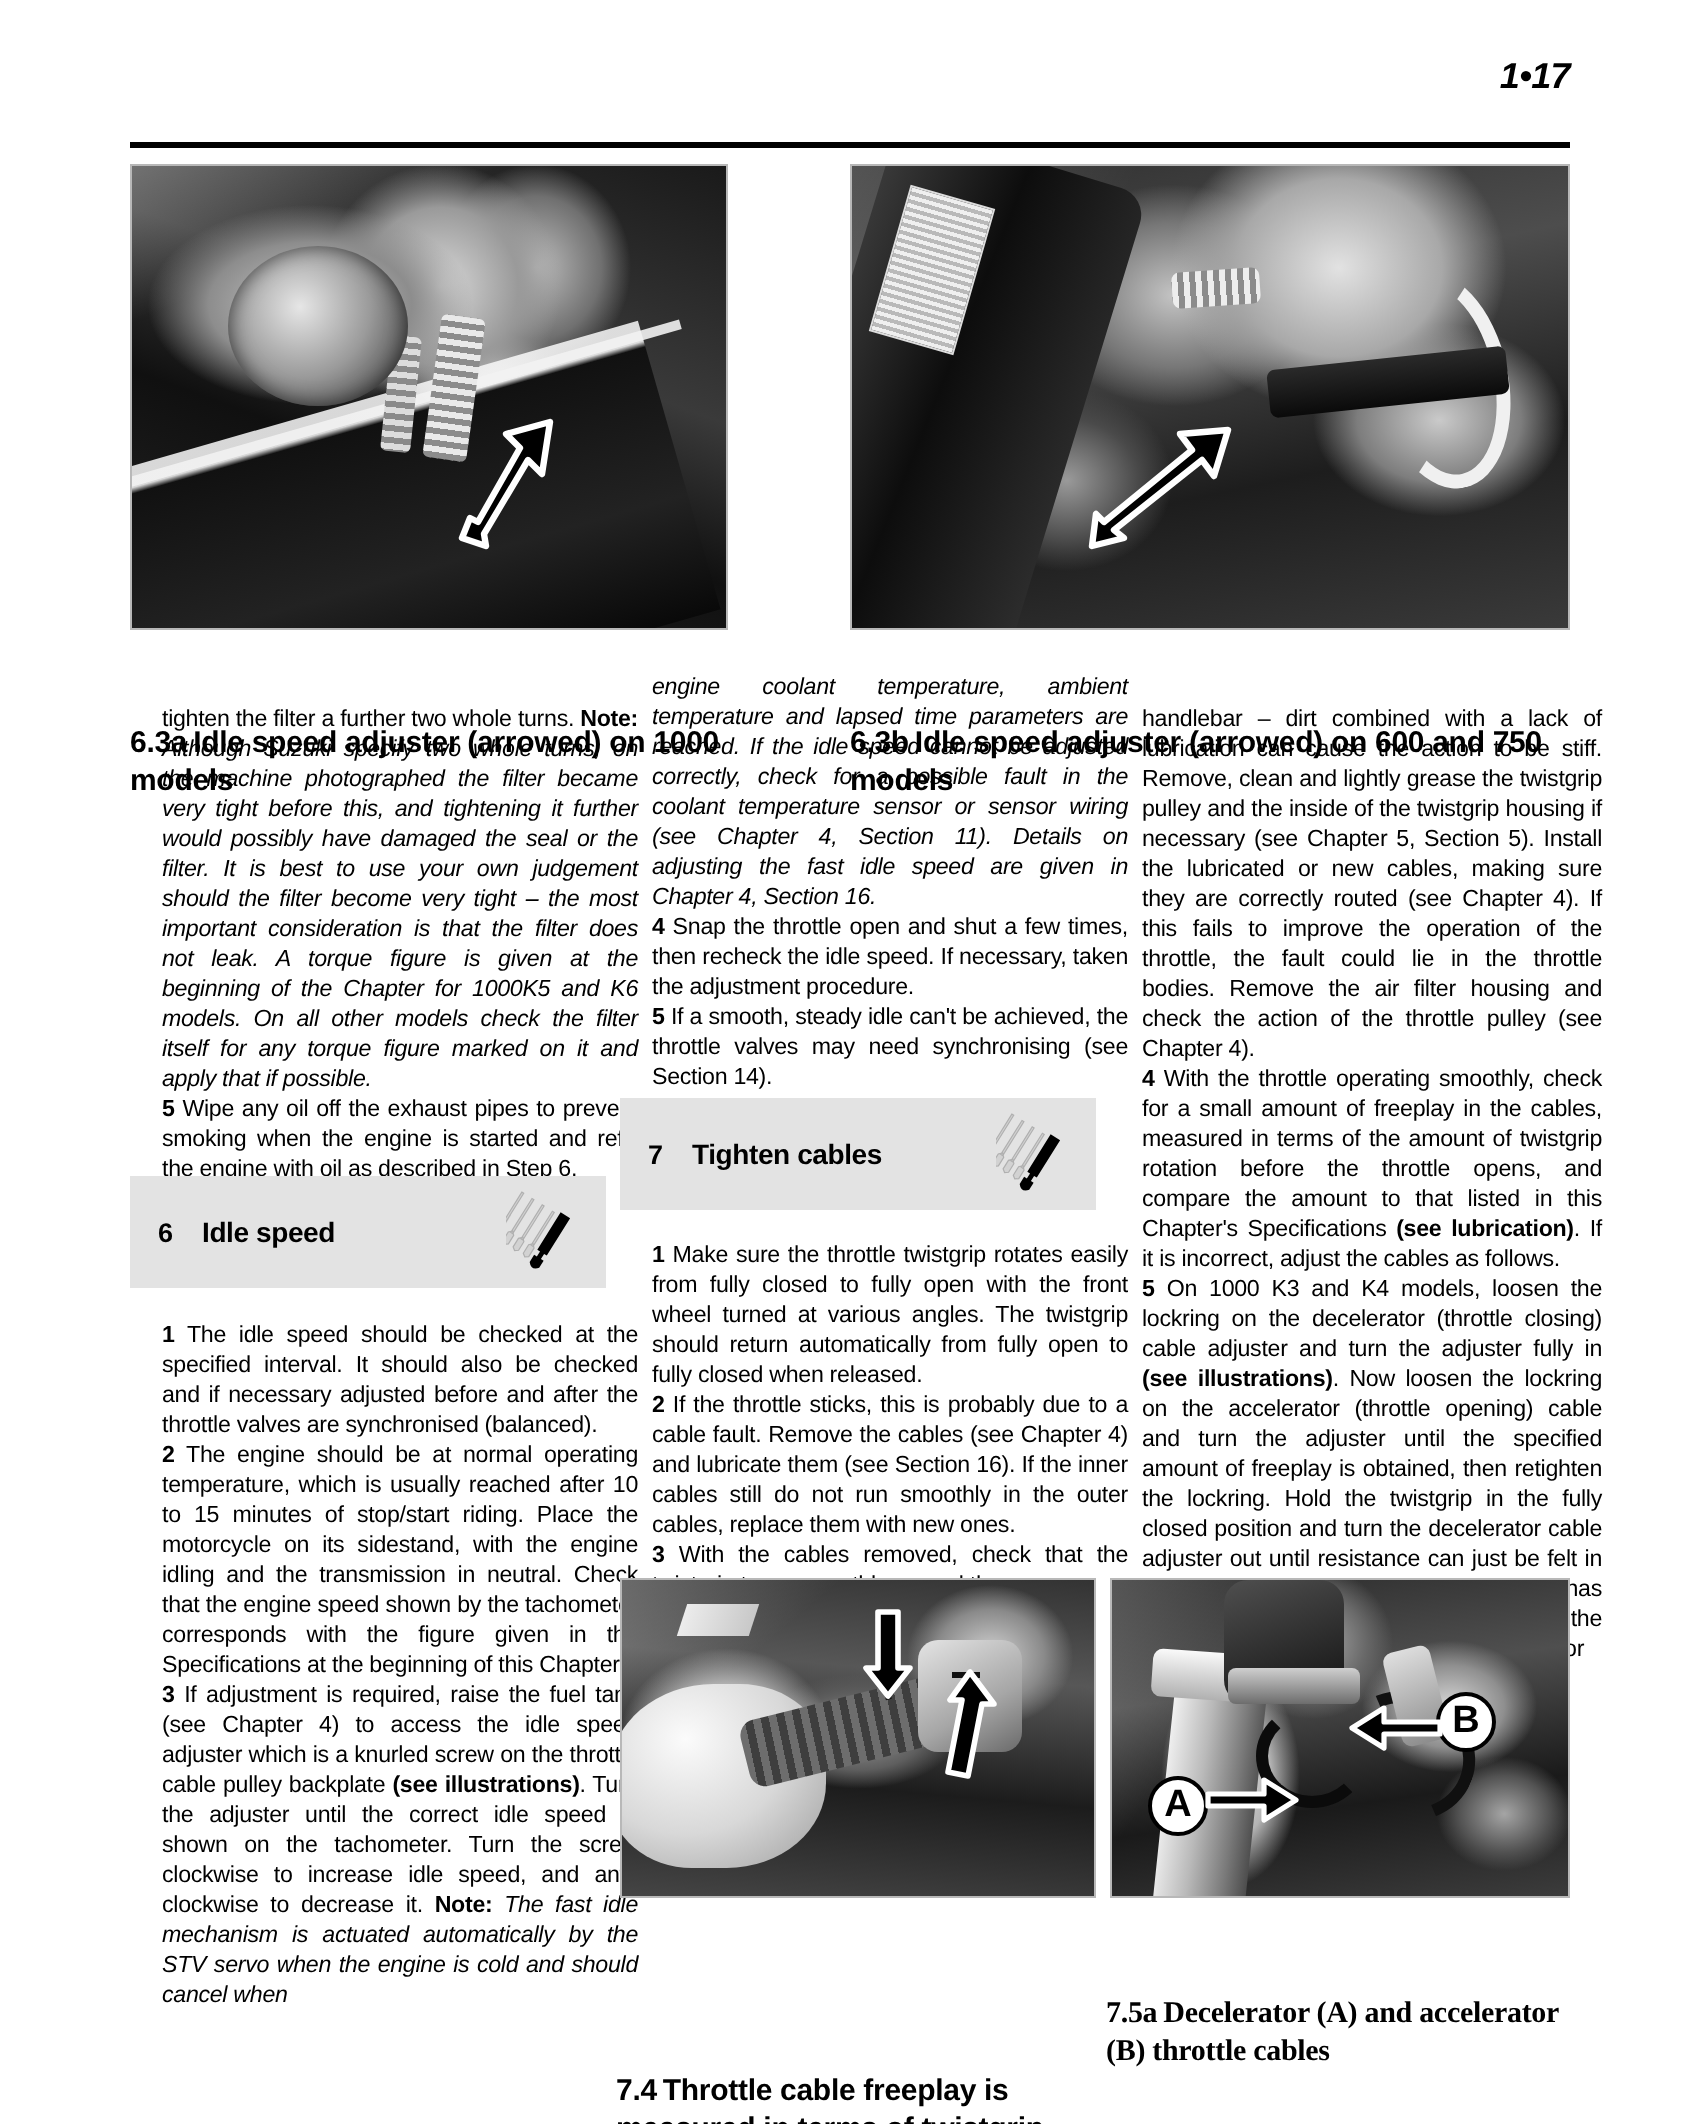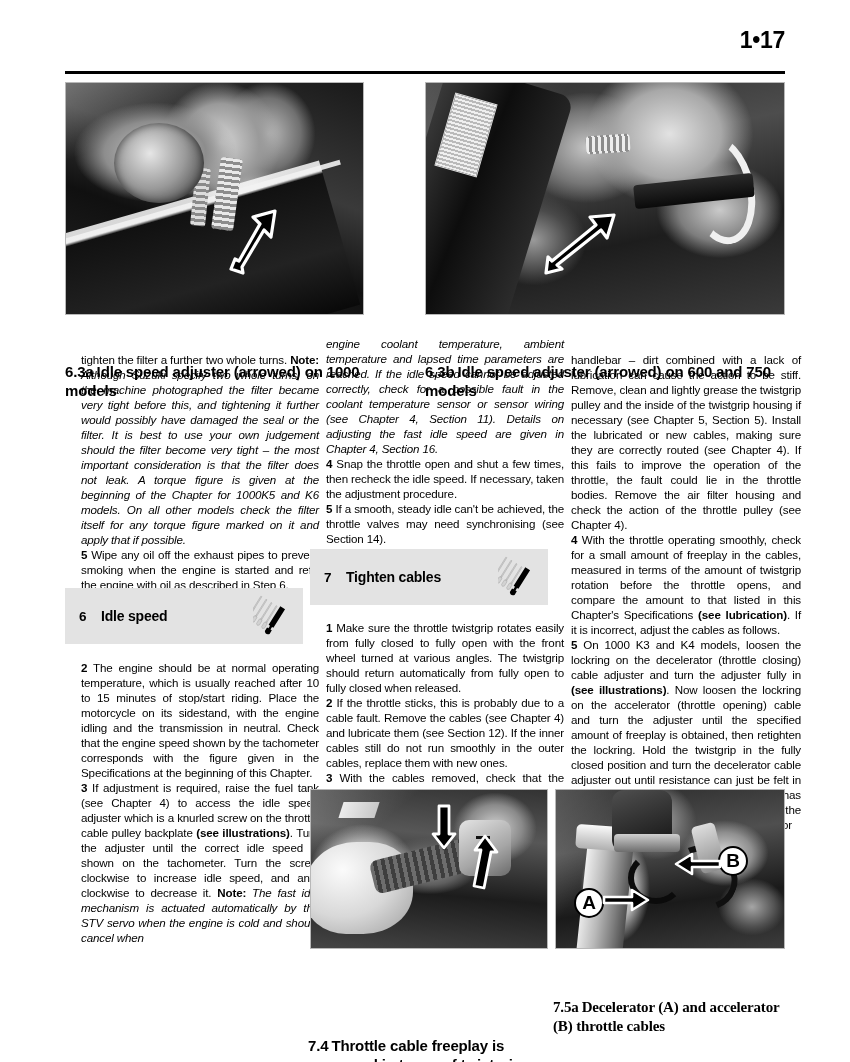--- a/index.html
+++ b/index.html
@@ -32,26 +32,27 @@
     justify-content: flex-end;
     gap: 10px;
   }
   .header-title {
     font-size: 30px;
     font-weight: 400;
     letter-spacing: -0.2px;
     line-height: 1;
   }
   .header-page {
-    font-size: 23px;
+    font-size: 18px;
     font-weight: 700;
     letter-spacing: -0.3px;
     line-height: 1;
     position: relative;
     top: -1px;
+    font-style: italic;
   }
   .header-rule {
     position: absolute;
     left: 65px; top: 71px;
     width: 720px; height: 3px;
     background: #000;
   }
 
   
   .photo {
@@ -258,20 +259,21 @@
 
           <g fill="#000">
             <path d="M3 25 q-3.4 2.8 0 5.6 l4.2 0 l0-1.6 l3-0 l0 1.6 l22 0 l0-5.6 l-22 0 l0 1.6 l-3 0 l0-1.6 z"></path>
           </g>
         </g>
       </svg>
     </span>
   </div>
 
   <div class="col" style="left:65px; top:660px; width:238px;">
+    <p><span class="step">1</span><span> The idle speed should be checked at the specified interval. It should also be checked and if necessary adjusted before and after the throttle valves are synchronised (balanced).</span></p>
     <p><span class="step">2</span><span> The engine should be at normal operating temperature, which is usually reached after 10 to 15 minutes of stop/start riding. Place the motorcycle on its sidestand, with the engine idling and the transmission in neutral. Check that the engine speed shown by the tachometer corresponds with the figure given in the Specifications at the beginning of this Chapter.</span></p>
     <p><span class="step">3</span><span> If adjustment is required, raise the fuel tank (see Chapter 4) to access the idle speed adjuster which is a knurled screw on the throttle cable pulley backplate </span><b>(see illustrations)</b><span>. Turn the adjuster until the correct idle speed is shown on the tachometer. Turn the screw clockwise to increase idle speed, and anti-clockwise to decrease it. </span><b>Note:</b><span class="italic"> The fast idle mechanism is actuated automatically by the STV servo when the engine is cold and should cancel when</span></p>
   </div>
 
   <div class="col" style="left:310px; top:336px; width:238px;">
     <p><span class="italic">engine coolant temperature, ambient temperature and lapsed time parameters are reached. If the idle speed cannot be adjusted correctly, check for a possible fault in the coolant temperature sensor or sensor wiring (see Chapter 4, Section 11). Details on adjusting the fast idle speed are given in Chapter 4, Section 16.</span></p>
     <p><span class="step">4</span><span> Snap the throttle open and shut a few times, then recheck the idle speed. If necessary, taken the adjustment procedure.</span></p>
     <p><span class="step">5</span><span> If a smooth, steady idle can't be achieved, the throttle valves may need synchronising (see Section 14).</span></p>
   </div>
 
@@ -290,21 +292,21 @@
           <g fill="#000">
             <path d="M3 25 q-3.4 2.8 0 5.6 l4.2 0 l0-1.6 l3-0 l0 1.6 l22 0 l0-5.6 l-22 0 l0 1.6 l-3 0 l0-1.6 z"></path>
           </g>
         </g>
       </svg>
     </span>
   </div>
 
   <div class="col" style="left:310px; top:620px; width:238px;">
     <p><span class="step">1</span><span> Make sure the throttle twistgrip rotates easily from fully closed to fully open with the front wheel turned at various angles. The twistgrip should return automatically from fully open to fully closed when released.</span></p>
-    <p><span class="step">2</span><span> If the throttle sticks, this is probably due to a cable fault. Remove the cables (see Chapter 4) and lubricate them (see Section 12). If the inner cables still do not run smoothly in the outer cables, replace them with new ones.</span></p>
+    <p><span class="step">2</span><span> If the throttle sticks, this is probably due to a cable fault. Remove the cables (see Chapter 4) and lubricate them (see Section 16). If the inner cables still do not run smoothly in the outer cables, replace them with new ones.</span></p>
     <p><span class="step">3</span><span> With the cables removed, check that the twistgrip turns smoothly around the</span></p>
   </div>
 
   <div class="col" style="left:555px; top:352px; width:230px;">
     <p><span>handlebar – dirt combined with a lack of lubrication can cause the action to be stiff. Remove, clean and lightly grease the twistgrip pulley and the inside of the twistgrip housing if necessary (see Chapter 5, Section 5). Install the lubricated or new cables, making sure they are correctly routed (see Chapter 4). If this fails to improve the operation of the throttle, the fault could lie in the throttle bodies. Remove the air filter housing and check the action of the throttle pulley (see Chapter 4).</span></p>
     <p><span class="step">4</span><span> With the throttle operating smoothly, check for a small amount of freeplay in the cables, measured in terms of the amount of twistgrip rotation before the throttle opens, and compare the amount to that listed in this Chapter's Specifications </span><b>(see lubrication)</b><span>. If it is incorrect, adjust the cables as follows.</span></p>
     <p><span class="step">5</span><span> On 1000 K3 and K4 models, loosen the lockring on the decelerator (throttle closing) cable adjuster and turn the adjuster fully in </span><b>(see illustrations)</b><span>. Now loosen the lockring on the accelerator (throttle opening) cable and turn the adjuster until the specified amount of freeplay is obtained, then retighten the lockring. Hold the twistgrip in the fully closed position and turn the decelerator cable adjuster out until resistance can just be felt in the cable – at this point all the freeplay has been taken up. Tighten the lockring. If the adjusters have reached their limit, or if major</span></p>
   </div>
 
   <div class="photo" style="left:310px; top:789px; width:238px; height:160px;">

